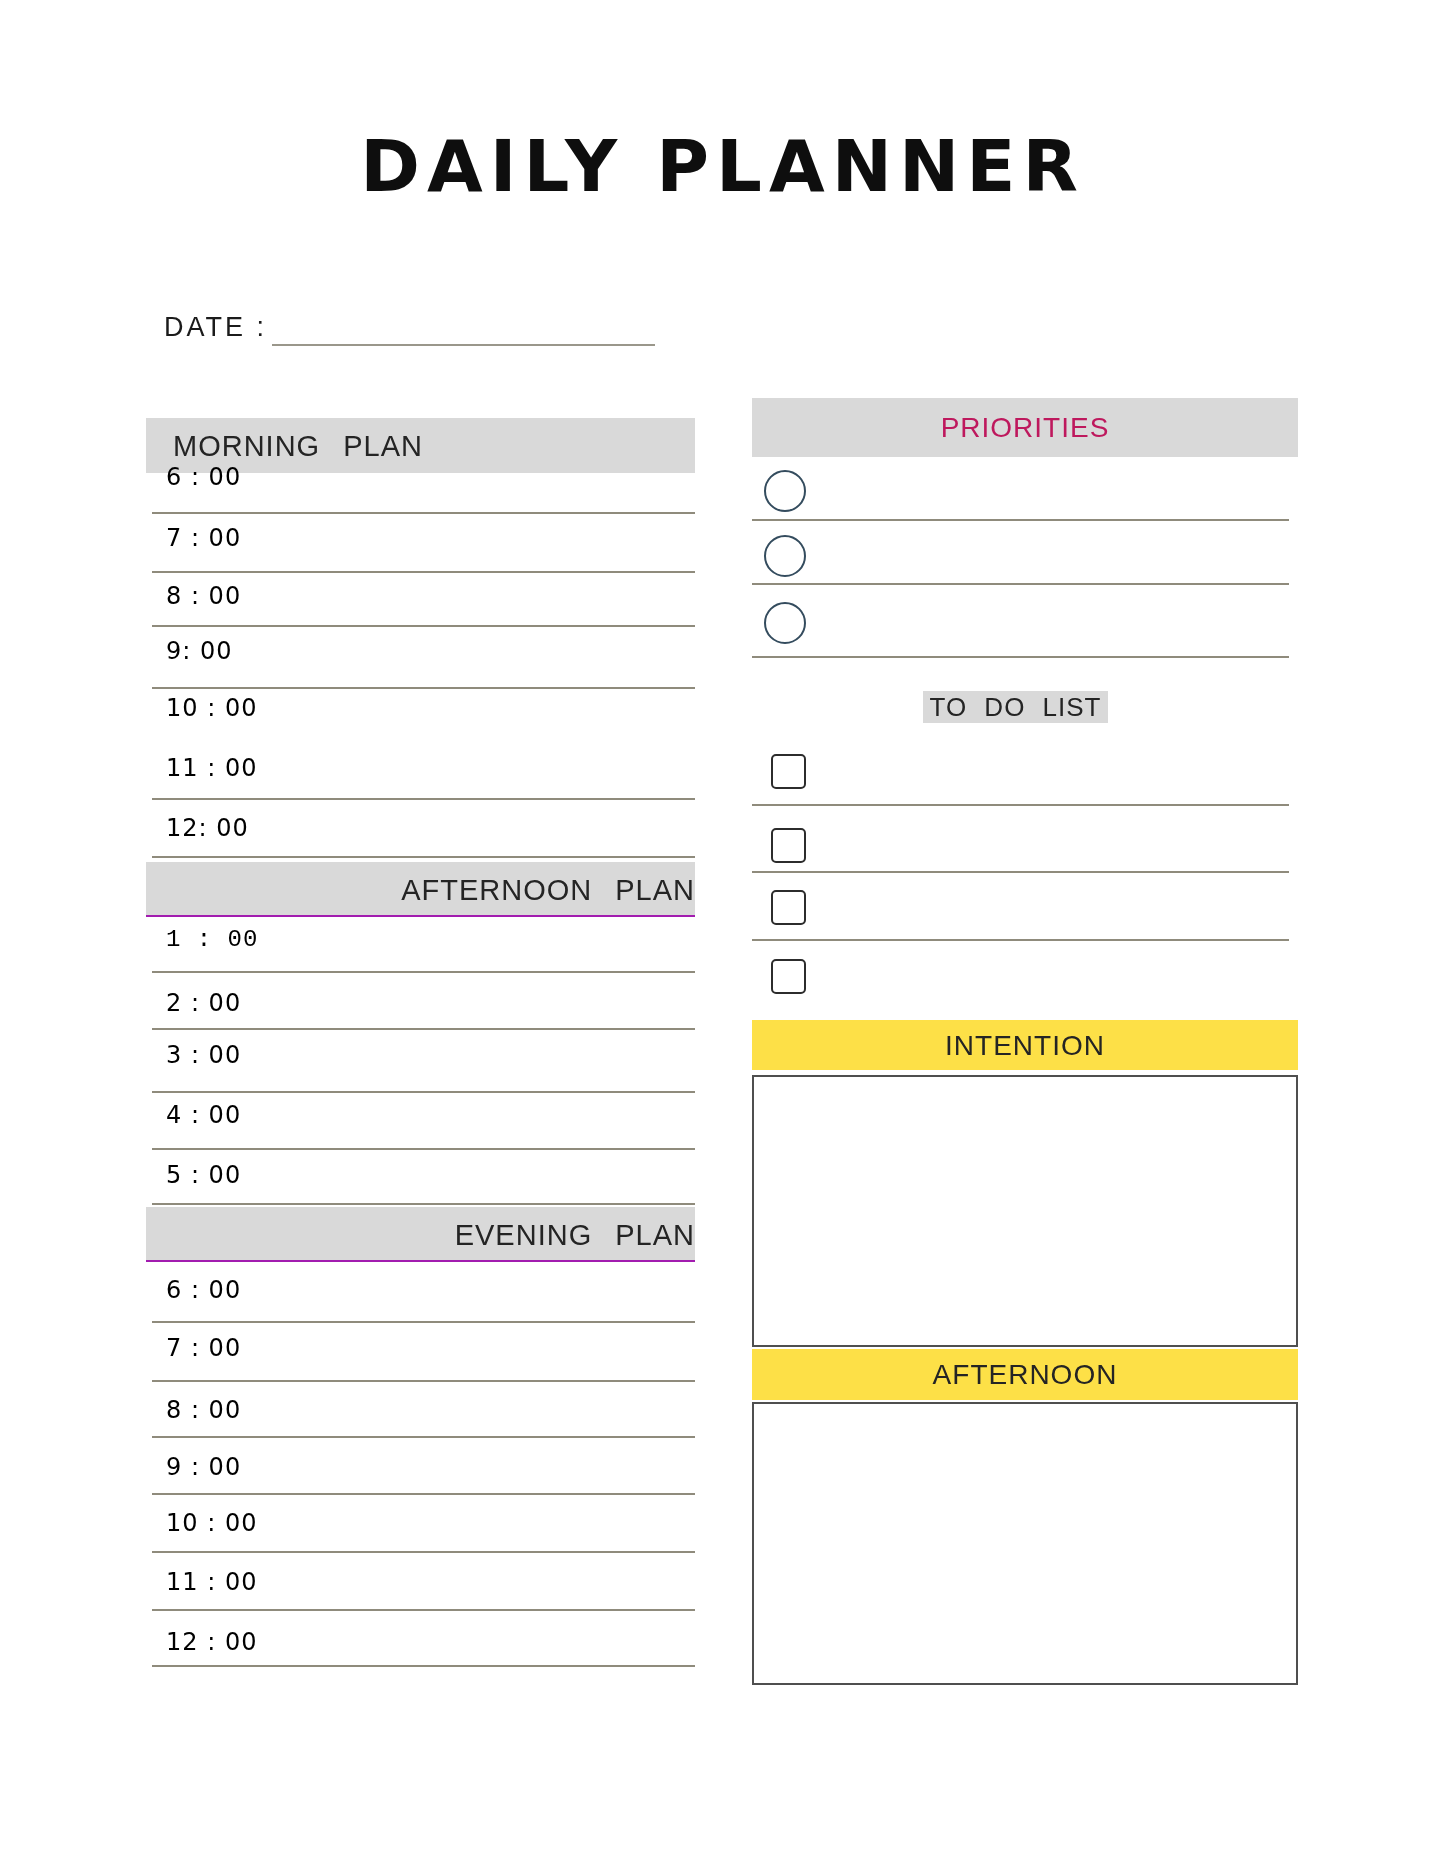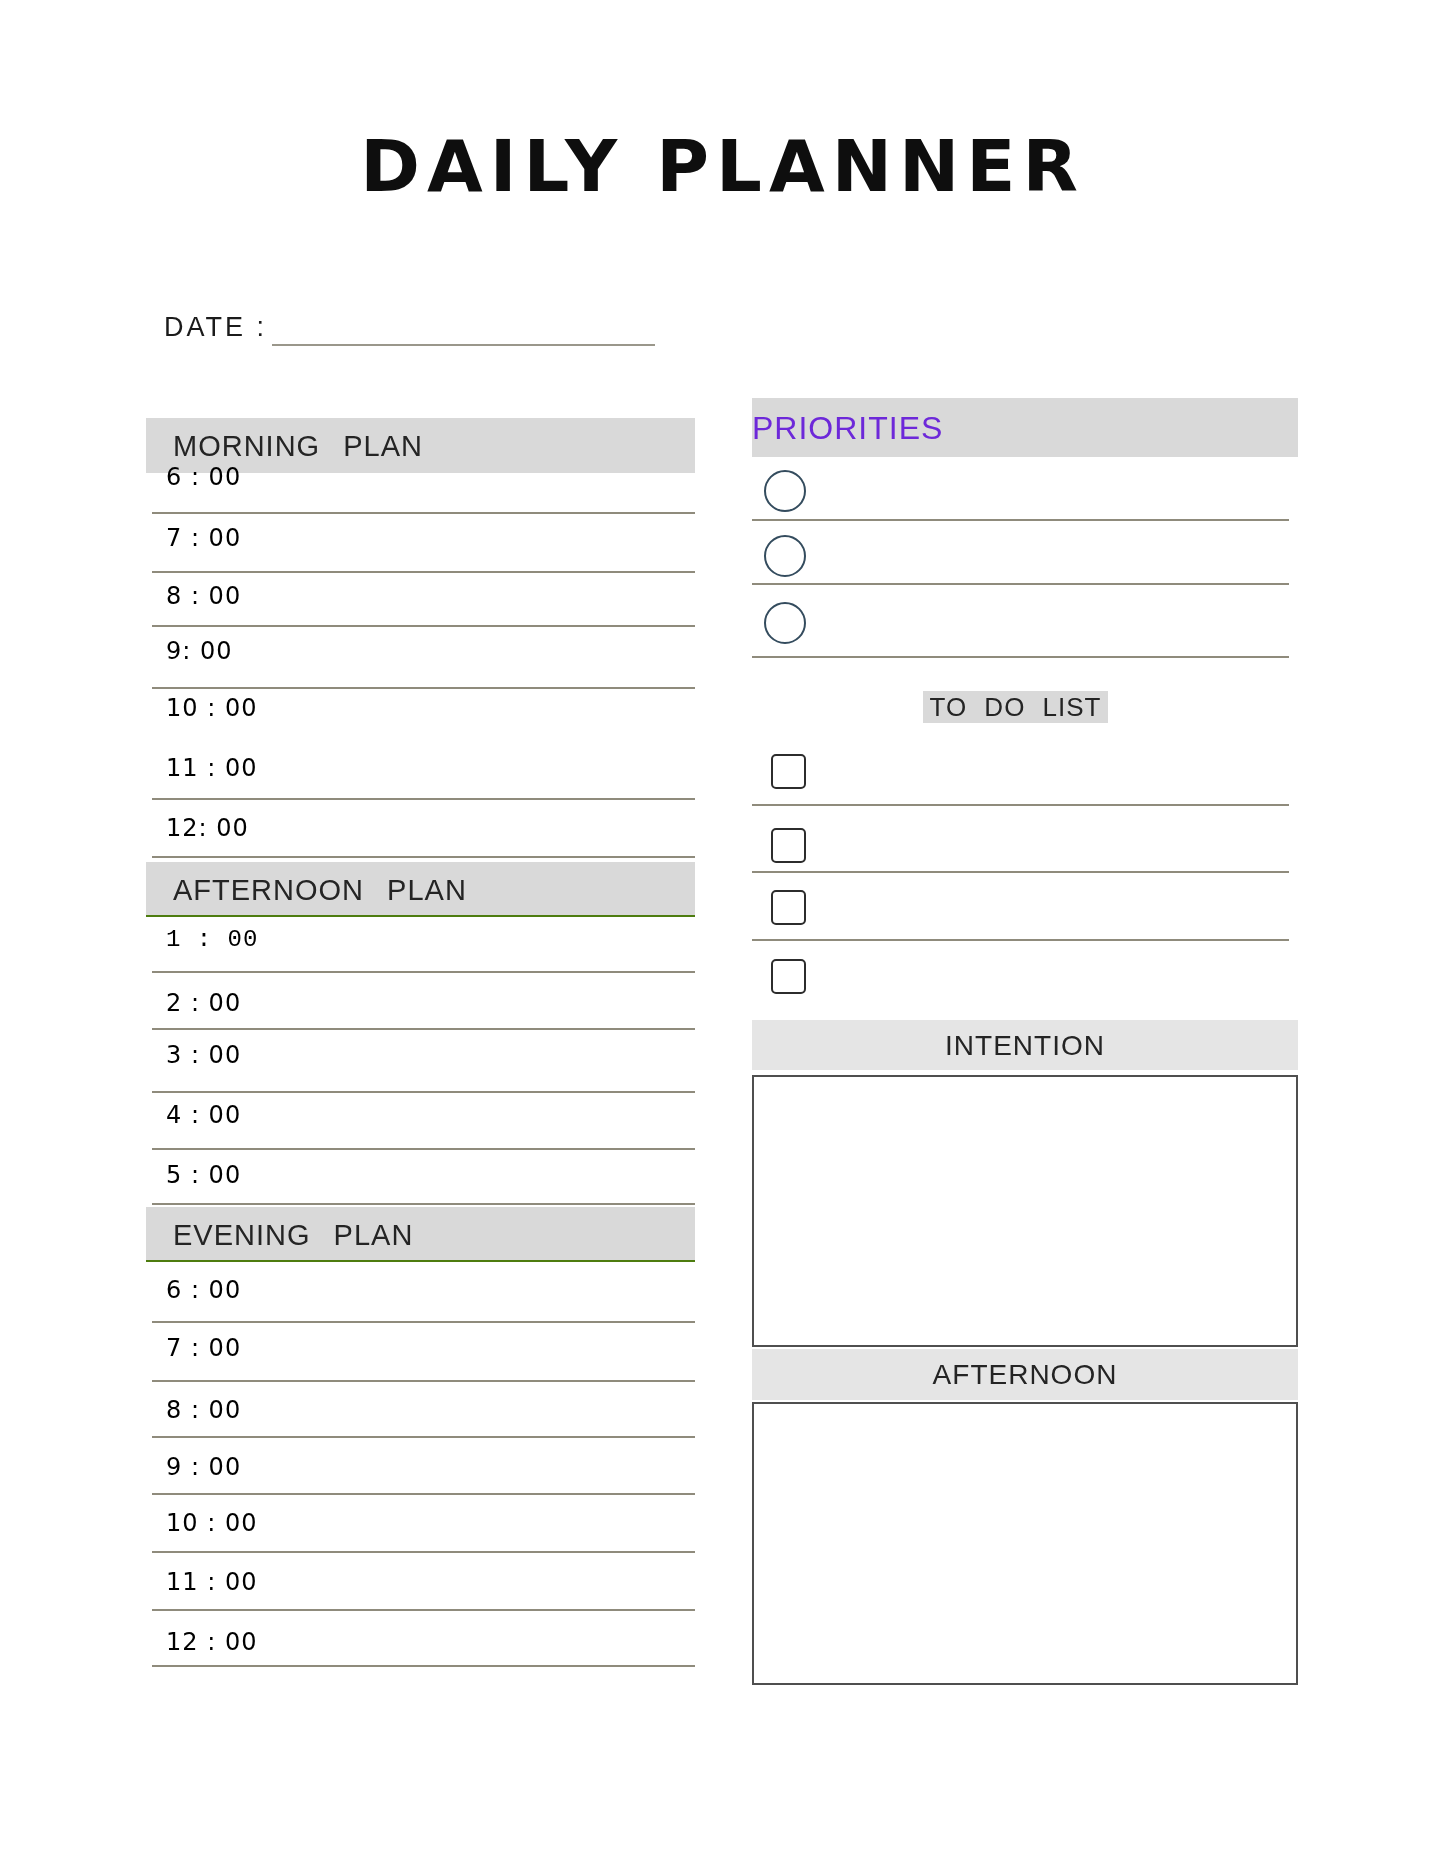--- a/index.html
+++ b/index.html
@@ -41,44 +41,44 @@
     left:146px;width:549px;height:55px;
     background:#d9d9d9;
     font-size:29px;
     line-height:56px;
     padding-left:27px;
     box-sizing:border-box;
     letter-spacing:1px;
     word-spacing:14px;
     color:#242424;
   }
-  .plan-bar.edge{border-bottom:2px solid #4d7c0f;}
+  .plan-bar.edge{border-bottom:2px solid #a21caf;text-align:right;}
 
   
   .tl{
     left:166px;
     font-family:"DejaVu Sans",sans-serif;
     font-size:24px;
     letter-spacing:1px;
     color:#000000;
     line-height:28px;
   }
   .ln{
     left:152px;width:543px;
     border-top:2px solid #8f8b7c;
   }
 
   
   .right-bar{
     left:752px;width:546px;height:55px;
     background:#d9d9d9;
-    text-align:left;
-    font-size:32px;
+    text-align:center;
+    font-size:28px;
     letter-spacing:1px;
-    color:#6d28d9;
+    color:#be185d;
     line-height:57px;
   }
   .rln{
     left:752px;width:537px;
     border-top:2px solid #8f8b7c;
   }
   .pri-circle{
     left:764px;width:38px;height:38px;
     border:2px solid #344c5e;
     border-radius:50%;
@@ -95,21 +95,21 @@
     color:#242424;
   }
   .todo-box{
     left:771px;width:31px;height:31px;
     border:2px solid #2c2c2c;
     border-radius:5px;
     background:#fff;
   }
   .note-bar{
     left:752px;width:546px;height:50px;
-    background:#e5e5e5;
+    background:#fde047;
     text-align:center;
     font-size:28px;
     letter-spacing:1px;
     line-height:51px;
     color:#242424;
   }
   .note-box{
     left:752px;width:546px;
     border:2px solid #4f4f4f;
     background:#ffffff;

